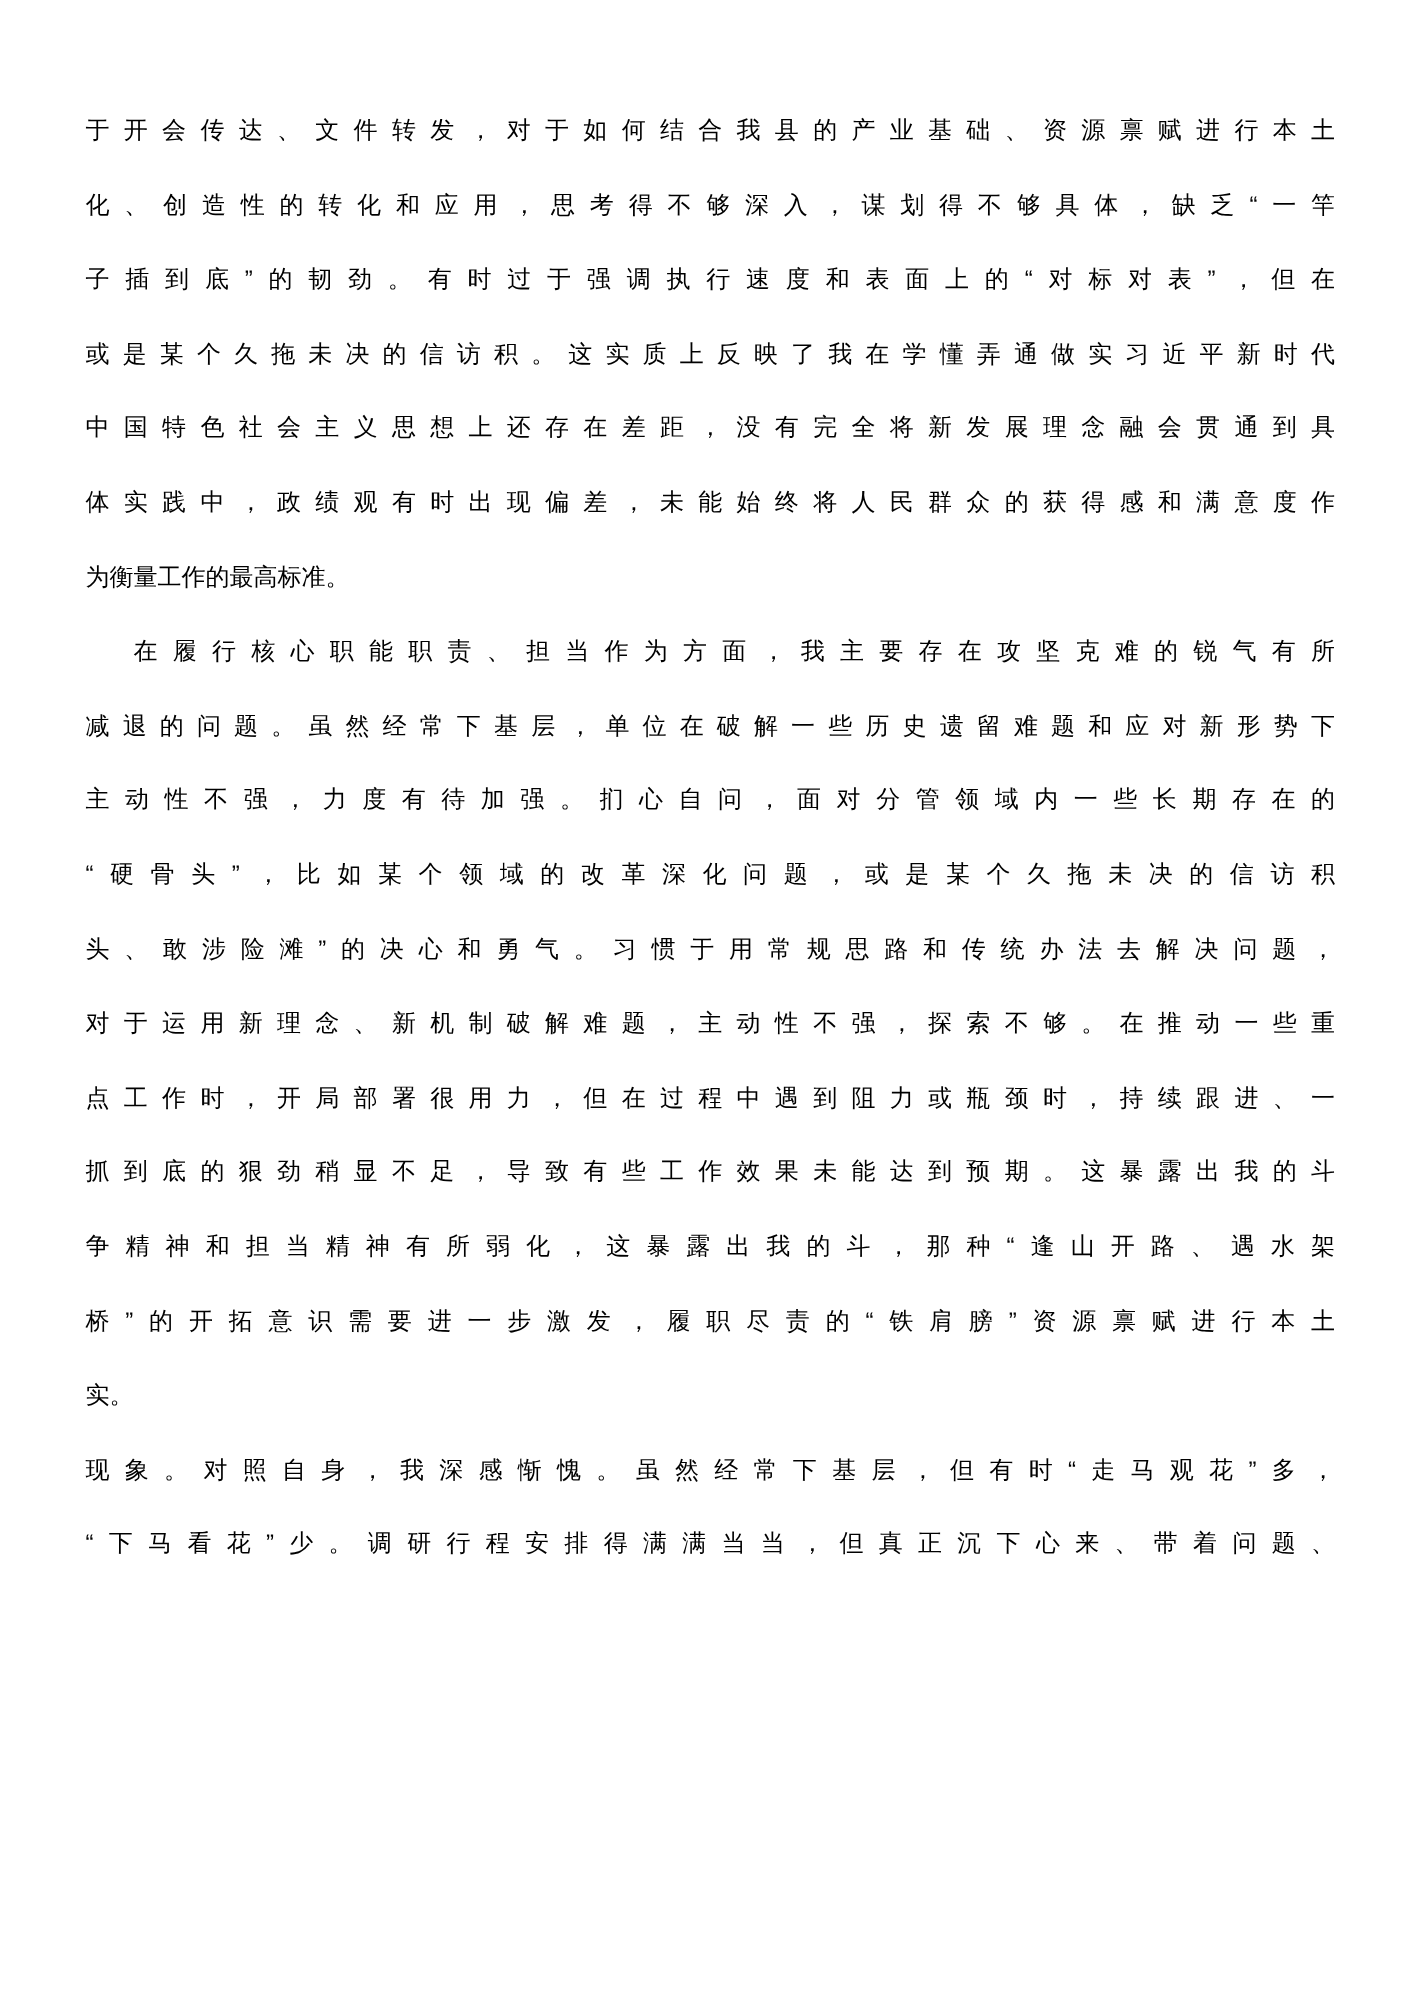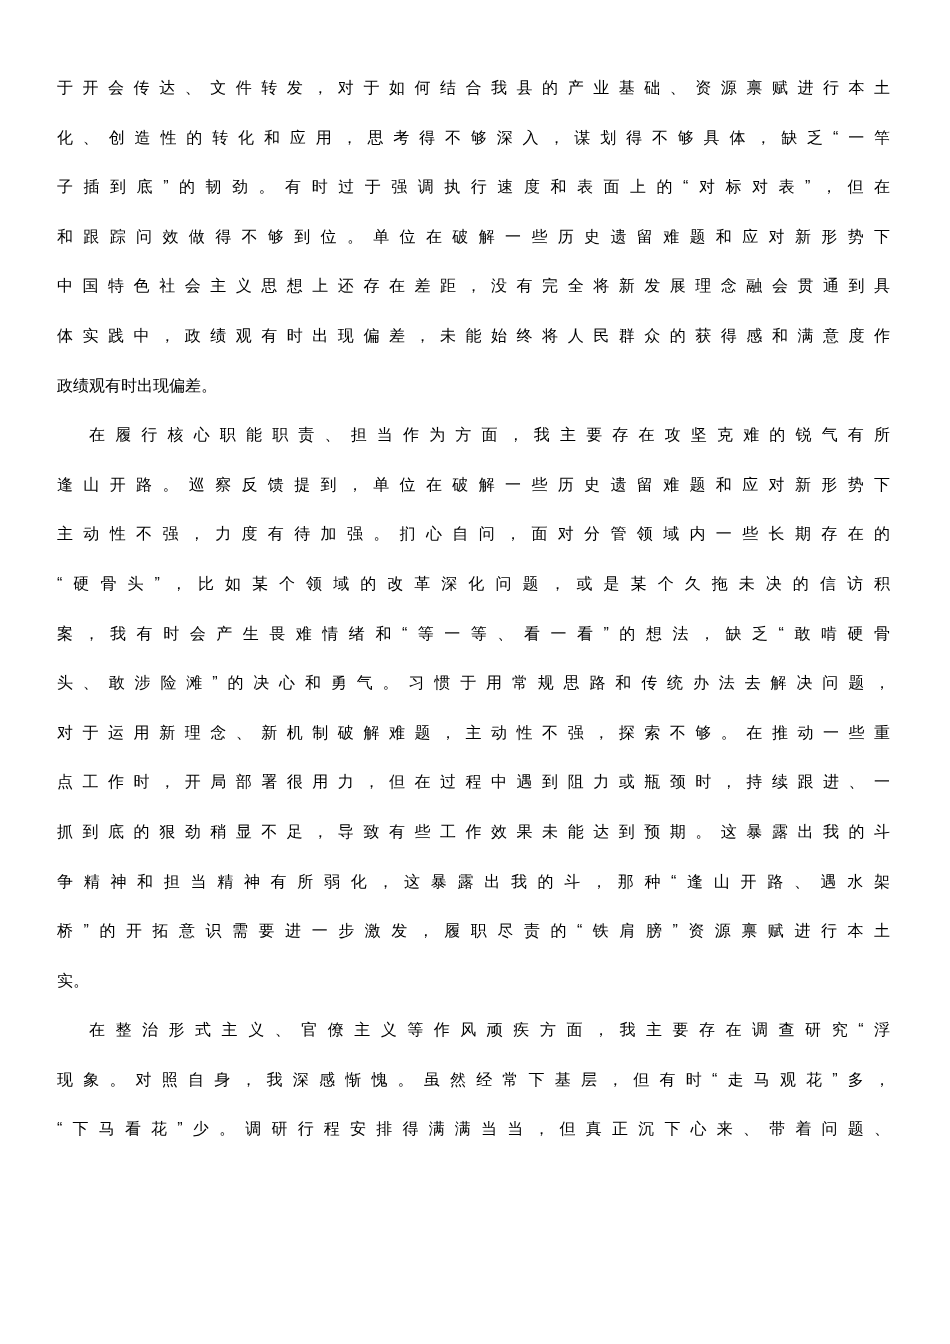--- a/index.html
+++ b/index.html
@@ -40,40 +40,38 @@
 </style>
 </head>
 <body>
 
 <div class="page">
 
   <div class="paragraph">
     <div class="line">于开会传达、文件转发，对于如何结合我县的产业基础、资源禀赋进行本土</div>
     <div class="line">化、创造性的转化和应用，思考得不够深入，谋划得不够具体，缺乏“一竿</div>
     <div class="line">子插到底”的韧劲。有时过于强调执行速度和表面上的“对标对表”，但在</div>
-    <div class="line">和跟踪问效做得不够到位。单位在破解一些历史遗留难题和应对新形势下</div>
+    <div class="line">或是某个久拖未决的信访积。这实质上反映了我在学懂弄通做实习近平新时代</div>
     <div class="line">中国特色社会主义思想上还存在差距，没有完全将新发展理念融会贯通到具</div>
     <div class="line">体实践中，政绩观有时出现偏差，未能始终将人民群众的获得感和满意度作</div>
-    <div class="line last">政绩观有时出现偏差。</div>
+    <div class="line last">为衡量工作的最高标准。</div>
   </div>
 
   <div class="paragraph">
     <div class="line indent">在履行核心职能职责、担当作为方面，我主要存在攻坚克难的锐气有所</div>
-    <div class="line">逢山开路。巡察反馈提到，单位在破解一些历史遗留难题和应对新形势下</div>
+    <div class="line">减退的问题。虽然经常下基层，单位在破解一些历史遗留难题和应对新形势下</div>
     <div class="line">主动性不强，力度有待加强。扪心自问，面对分管领域内一些长期存在的</div>
     <div class="line">“硬骨头”，比如某个领域的改革深化问题，或是某个久拖未决的信访积</div>
-    <div class="line">案，我有时会产生畏难情绪和“等一等、看一看”的想法，缺乏“敢啃硬骨</div>
     <div class="line">头、敢涉险滩”的决心和勇气。习惯于用常规思路和传统办法去解决问题，</div>
     <div class="line">对于运用新理念、新机制破解难题，主动性不强，探索不够。在推动一些重</div>
     <div class="line">点工作时，开局部署很用力，但在过程中遇到阻力或瓶颈时，持续跟进、一</div>
     <div class="line">抓到底的狠劲稍显不足，导致有些工作效果未能达到预期。这暴露出我的斗</div>
     <div class="line">争精神和担当精神有所弱化，这暴露出我的斗，那种“逢山开路、遇水架</div>
     <div class="line">桥”的开拓意识需要进一步激发，履职尽责的“铁肩膀”资源禀赋进行本土</div>
     <div class="line last">实。</div>
   </div>
 
   <div class="paragraph">
-    <div class="line indent">在整治形式主义、官僚主义等作风顽疾方面，我主要存在调查研究“浮</div>
     <div class="line">现象。对照自身，我深感惭愧。虽然经常下基层，但有时“走马观花”多，</div>
     <div class="line">“下马看花”少。调研行程安排得满满当当，但真正沉下心来、带着问题、</div>
   </div>
 
 </div>
 
 </body></html>

